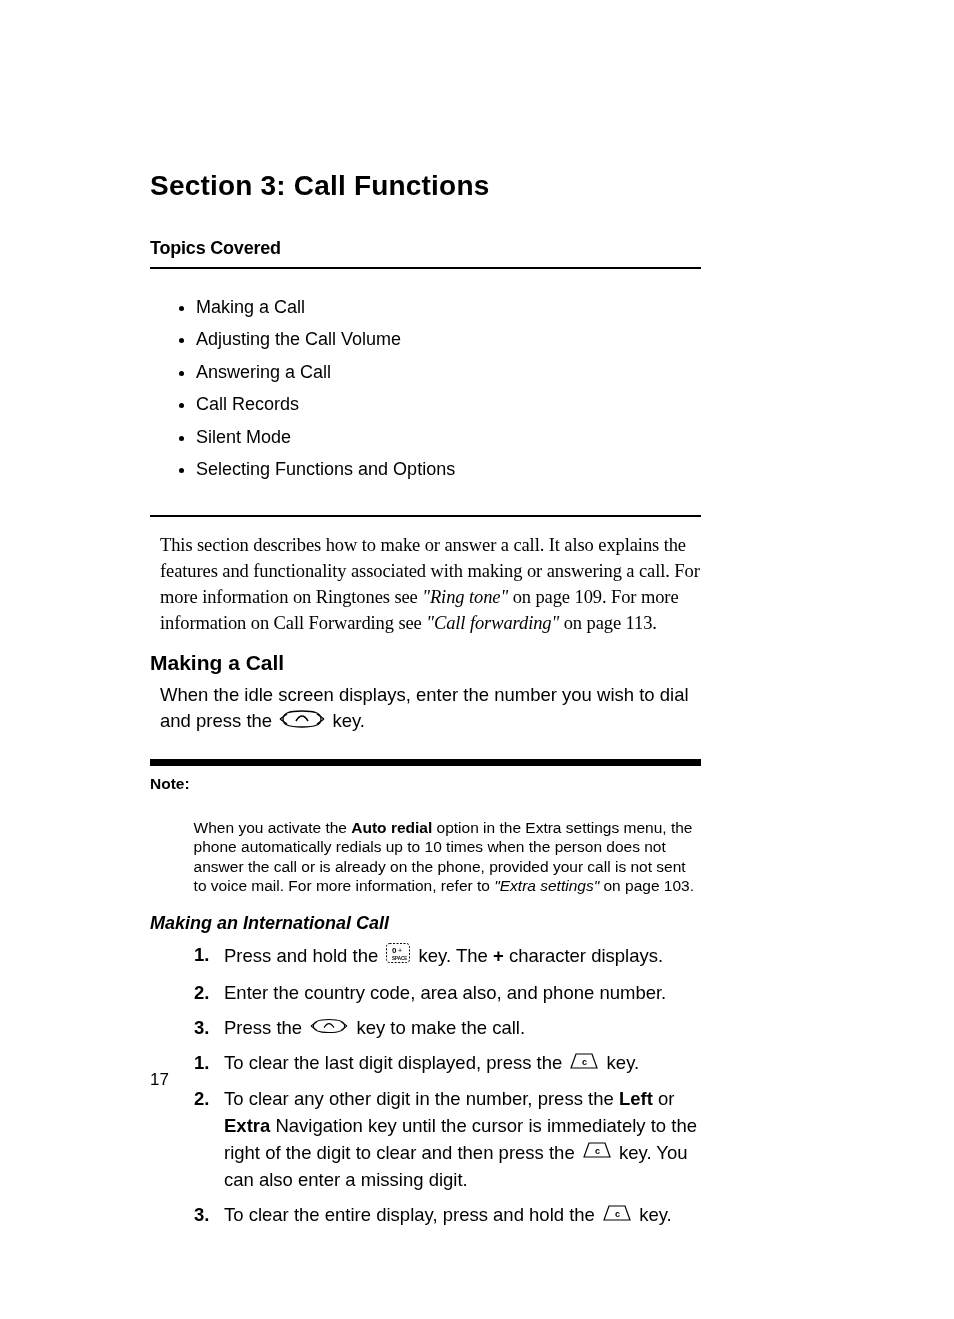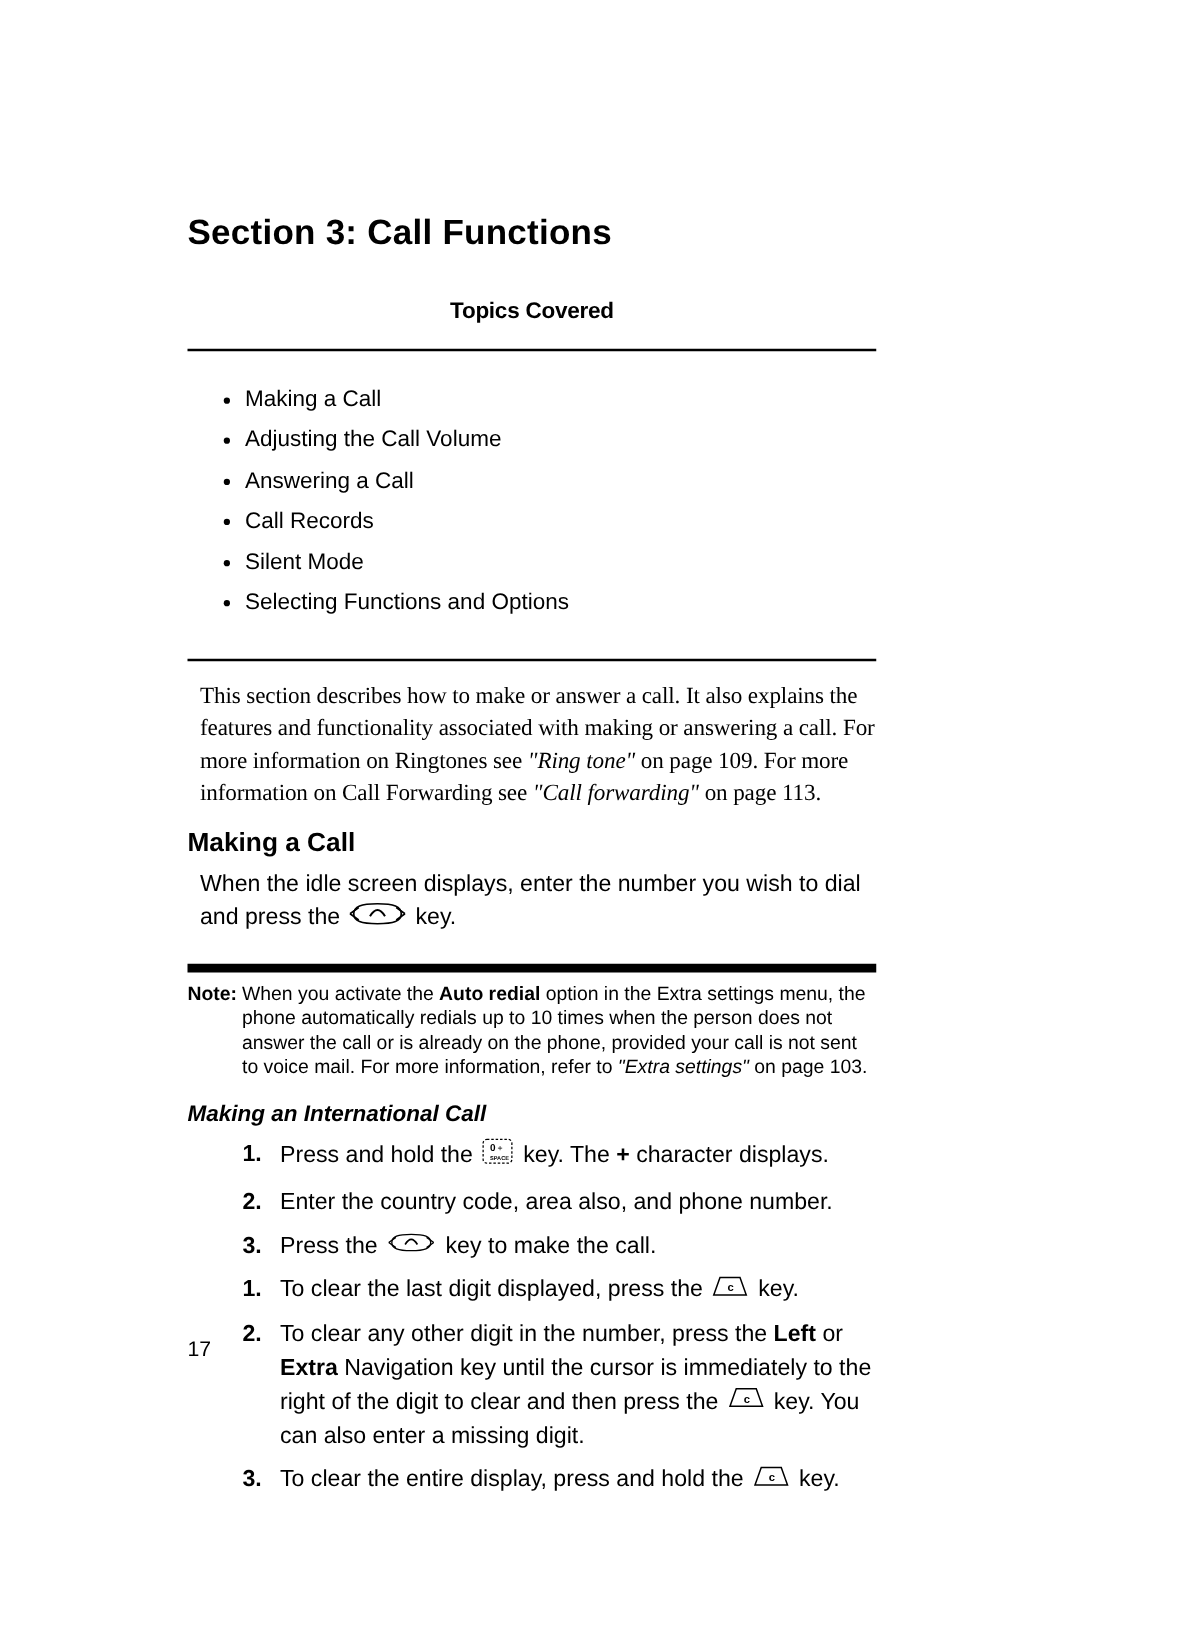--- a/index.html
+++ b/index.html
@@ -23,24 +23,23 @@
     font-size: 28px;
     letter-spacing: 0.2px;
     margin-bottom: 36px;
   }
   .topics-heading {
     font-family: Arial, Helvetica, sans-serif;
     font-weight: 700;
     font-size: 18px;
     letter-spacing: -0.2px;
     border-bottom: 2px solid #000;
-    padding-bottom: 20px;
+    padding-bottom: 8px;
     margin-bottom: 22px;
     font-stretch: condensed;
-    text-align: center;
   }
   ul.topics {
     list-style: disc;
     padding-left: 46px;
     margin: 0 0 30px 0;
   }
   ul.topics li {
     font-size: 18px;
     line-height: 1.8;
     font-family: "Arial Narrow", Arial, sans-serif;
@@ -91,20 +90,21 @@
     display: flex;
     margin-bottom: 14px;
   }
   .note-label {
     font-weight: 700;
     margin-right: 4px;
     white-space: nowrap;
   }
   .note-body {
     flex: 1;
+    margin-top: 44px;
   }
   .note-body .bold { font-weight: 700; }
   .note-body .ital { font-style: italic; }
   .h3 {
     font-weight: 700;
     font-style: italic;
     font-size: 18px;
     margin: 18px 0 8px 0;
   }
   ol.steps {

